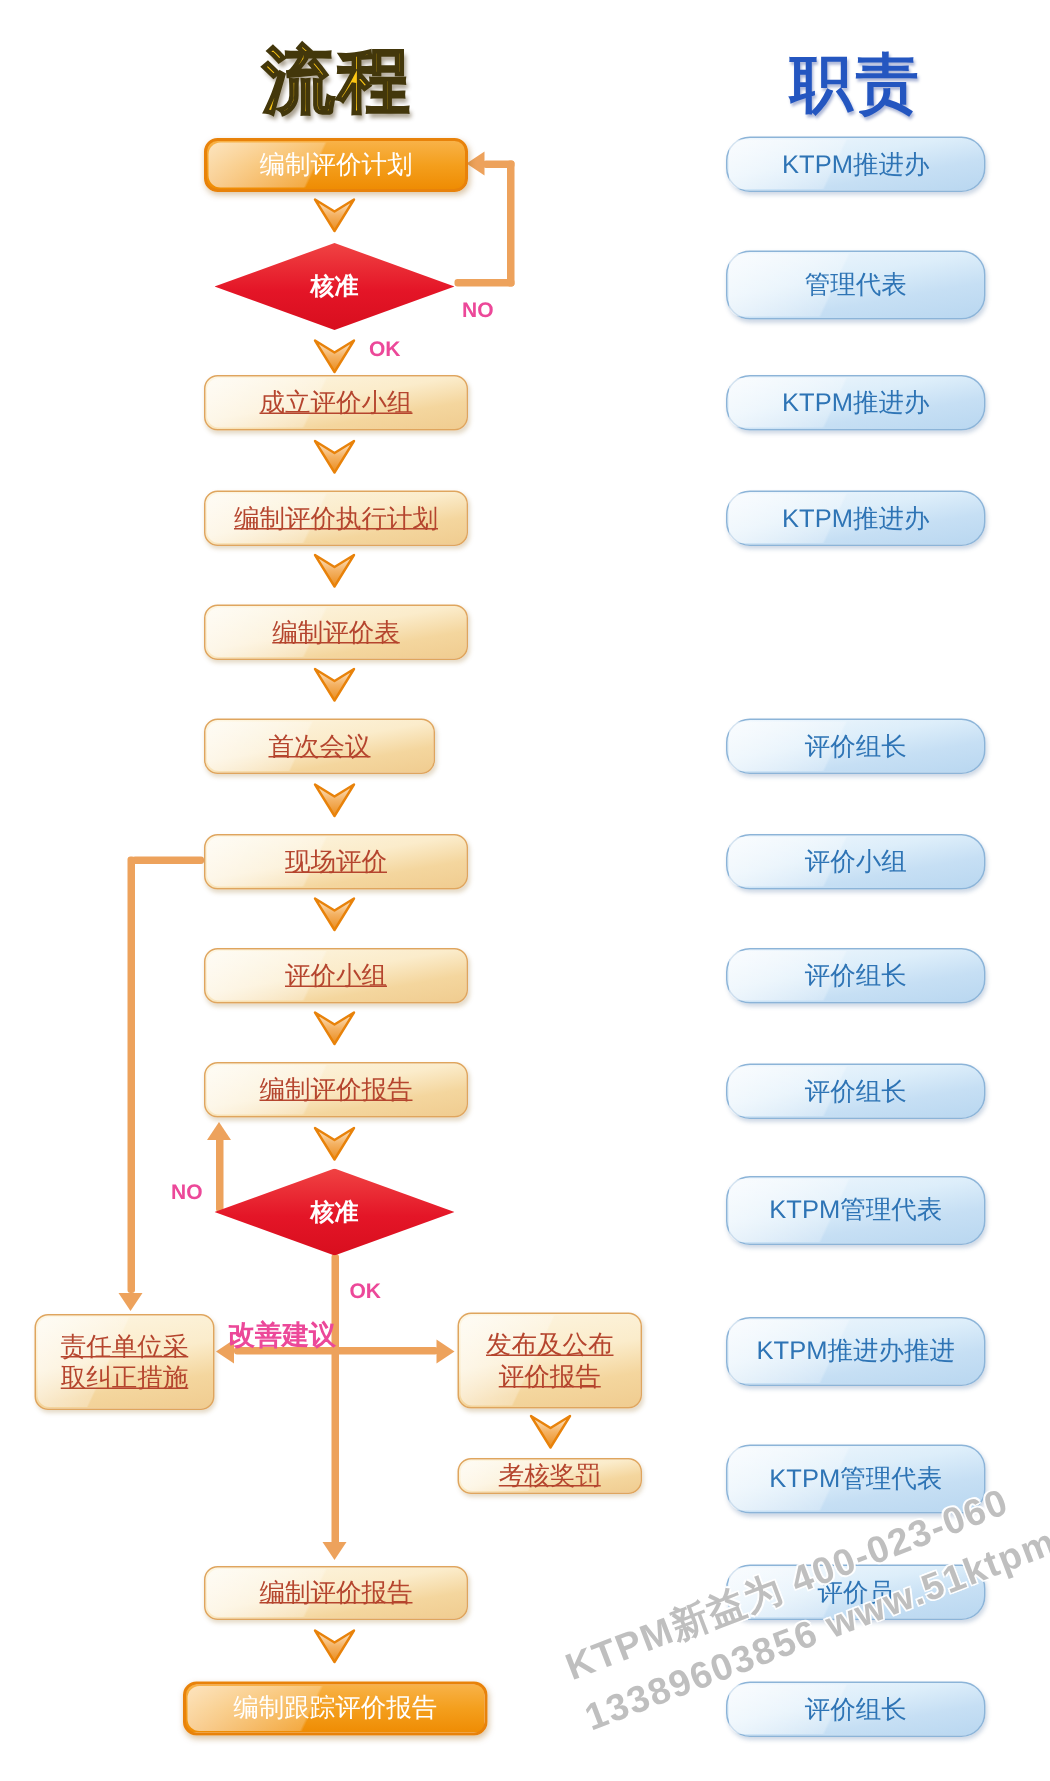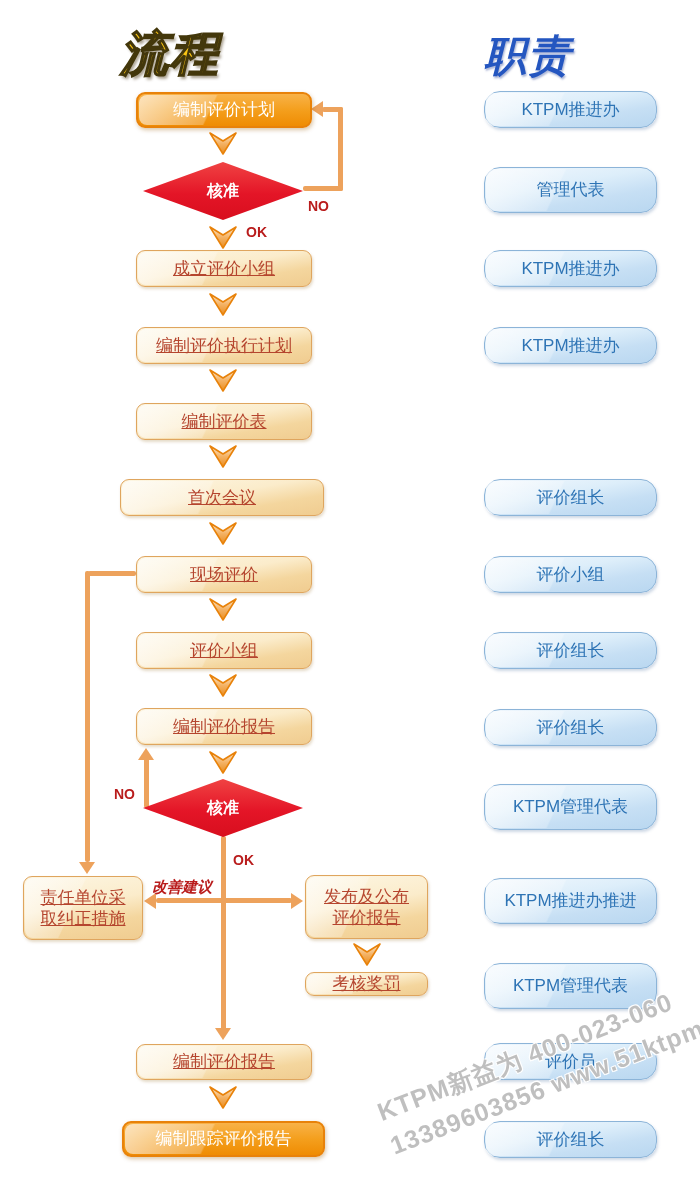--- a/index.html
+++ b/index.html
@@ -1,19 +1,19 @@
 <!DOCTYPE html>
 <html><head>
 <meta charset="utf-8">
 <style>
   html,body{margin:0;padding:0;background:#fff;}
   .stage{position:relative;width:700px;height:1187px;background:#fff;overflow:hidden;
          font-family:"Liberation Sans","DejaVu Sans",sans-serif;}
 
-  .title{position:absolute;text-align:left;font-weight:bold;letter-spacing:2px;font-style:italic;}
+  .title{position:absolute;text-align:center;font-weight:bold;letter-spacing:2px;}
   .title-flow{left:120px;top:22px;width:210px;font-size:48px;color:#fcc614;
     -webkit-text-stroke:1.5px #43370b;
     text-shadow:2px 3px 3px rgba(60,40,0,.45);}
   .title-resp{left:484px;top:28px;width:173px;font-size:42px;color:#2456c0;
     text-shadow:1px 2px 2px rgba(20,50,140,.35);}
 
   .node{position:absolute;display:flex;align-items:center;justify-content:center;
         text-align:center;box-sizing:border-box;line-height:1.25;}
   .node>span{position:relative;z-index:2;}
   .gloss::before{content:"";position:absolute;inset:1px;border-radius:8px;z-index:1;
@@ -38,22 +38,22 @@
         color:#fff;font-size:16px;font-weight:bold;}
 
   .line{position:absolute;background:#eda25c;border-radius:2px;}
   .tri{position:absolute;width:0;height:0;}
   .tri-left {border:8px solid transparent;border-right:12px solid #eda25c;border-left:none;}
   .tri-right{border:8px solid transparent;border-left:12px solid #eda25c;border-right:none;}
   .tri-down {border:8px solid transparent;border-top:12px solid #eda25c;border-bottom:none;}
   .tri-up   {border:8px solid transparent;border-bottom:12px solid #eda25c;border-top:none;}
 
   .chev{position:absolute;width:30px;height:26px;}
-  .lab{position:absolute;font-weight:bold;color:#b91c1c;font-size:14px;z-index:3;}
-  .lab-sm{font-size:15px;font-style:italic;}
+  .lab{position:absolute;font-weight:bold;color:#ec4899;font-size:14px;z-index:3;}
+  .lab-sm{font-size:18px;}
 
   .watermark{position:absolute;left:372px;top:1096px;width:430px;z-index:9;
     transform:rotate(-21deg);transform-origin:0 0;
     font-size:25px;font-weight:bold;line-height:1.45;letter-spacing:1px;
     color:rgba(184,184,184,.9);
     text-shadow:-1px -1px 0 rgba(255,255,255,.95),1px -1px 0 rgba(255,255,255,.95),
                 -1px 1px 0 rgba(255,255,255,.95),1px 1px 0 rgba(255,255,255,.95);
     pointer-events:none;}
   .watermark div{white-space:nowrap;}
 </style>
@@ -140,21 +140,21 @@
 
   <div class="diamond" style="left:143px;top:162px">
     <div class="shape">
         <span>核准</span>
       </div>
   </div>
 
   <div class="node pbox gloss" style="left:136px;top:250px;width:176px;height:37px"><span>成立评价小组</span></div>
   <div class="node pbox gloss" style="left:136px;top:327px;width:176px;height:37px"><span>编制评价执行计划</span></div>
   <div class="node pbox gloss" style="left:136px;top:403px;width:176px;height:37px"><span>编制评价表</span></div>
-  <div class="node pbox gloss" style="left:120px;top:479px;width:204px;height:37px"><span>首次会议</span></div>
+  <div class="node pbox gloss" style="left:136px;top:479px;width:154px;height:37px"><span>首次会议</span></div>
   <div class="node pbox gloss" style="left:136px;top:556px;width:176px;height:37px"><span>现场评价</span></div>
   <div class="node pbox gloss" style="left:136px;top:632px;width:176px;height:37px"><span>评价小组</span></div>
   <div class="node pbox gloss" style="left:136px;top:708px;width:176px;height:37px"><span>编制评价报告</span></div>
 
   <div class="diamond" style="left:143px;top:779px">
     <div class="shape">
         <span>核准</span>
       </div>
   </div>
 

